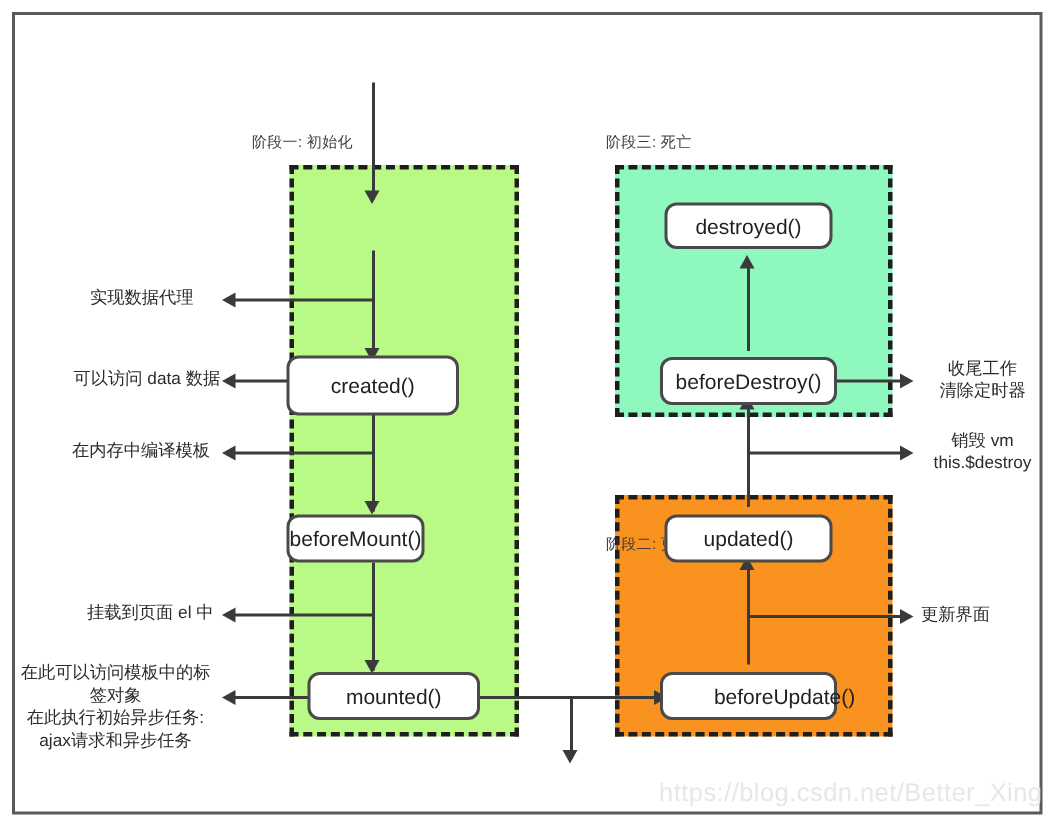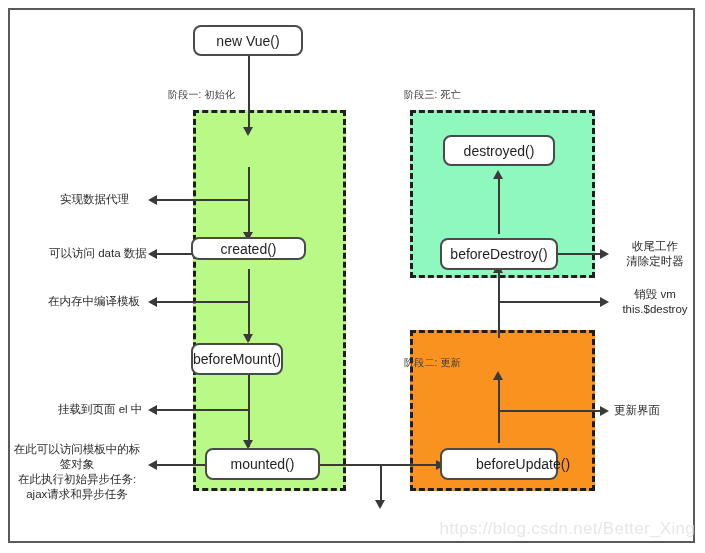--- a/index.html
+++ b/index.html
@@ -171,29 +171,29 @@
 
   <div class="hline" style="left:498px; top:301px; width:106px;"></div>
   <div class="arrow arrow-right" style="left:600px; top:297px;"></div>
 
   <div class="vline" style="left:498px; top:176px; height:58px;"></div>
   <div class="arrow arrow-up" style="left:493px; top:170px;"></div>
 
   <div class="hline" style="left:550px; top:253px; width:54px;"></div>
   <div class="arrow arrow-right" style="left:600px; top:249px;"></div>
 
-  <div class="node" style="left:193px; top:25px; width:110px; height:31px;">new Vue()</div>
-
-  <div class="node" style="left:191px; top:237px; width:115px; height:23px;">created()</div>
+
+  <div class="node" style="left:191px; top:237px; width:115px; height:40px;">created()</div>
   <div class="node" style="left:191px; top:343px; width:92px; height:32px;">beforeMount()</div>
   <div class="node" style="left:205px; top:448px; width:115px; height:32px;">mounted()</div>
 
   <div class="node" style="left:443px; top:135px; width:112px; height:31px;">destroyed()</div>
   <div class="node" style="left:440px; top:238px; width:118px; height:32px;">beforeDestroy()</div>
 
+  <div class="node" style="left:443px; top:343px; width:112px; height:32px;">updated()</div>
   <div class="node" style="left:440px; top:448px; width:118px; height:32px;padding-left:48px;">beforeUpdate()</div>
 
   <div class="note right-align" style="left:60px; top:192px; width:84px;">实现数据代理</div>
 
   <div class="note right-align" style="left:49px; top:246px; width:111px;">可以访问 data 数据</div>
 
   <div class="note right-align" style="left:48px; top:294px; width:96px;">在内存中编译模板</div>
 
   <div class="note right-align" style="left:58px; top:402px; width:86px;">挂载到页面 el 中</div>
 

